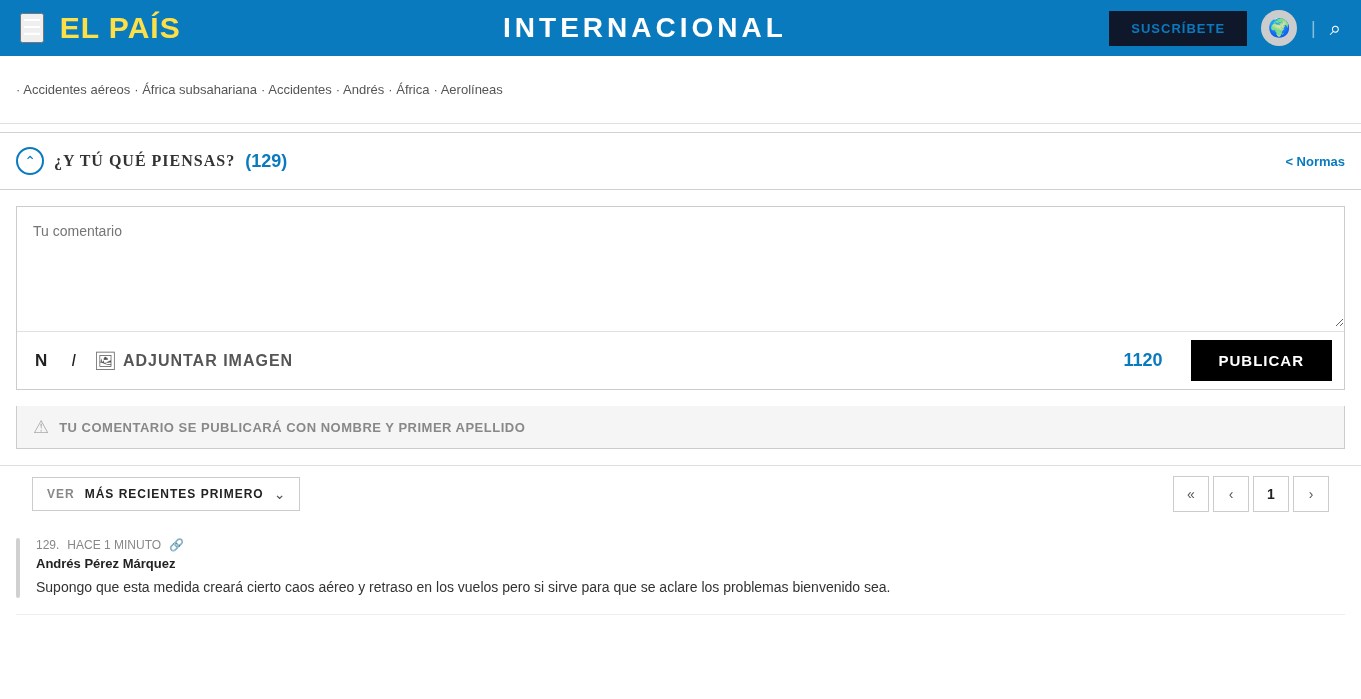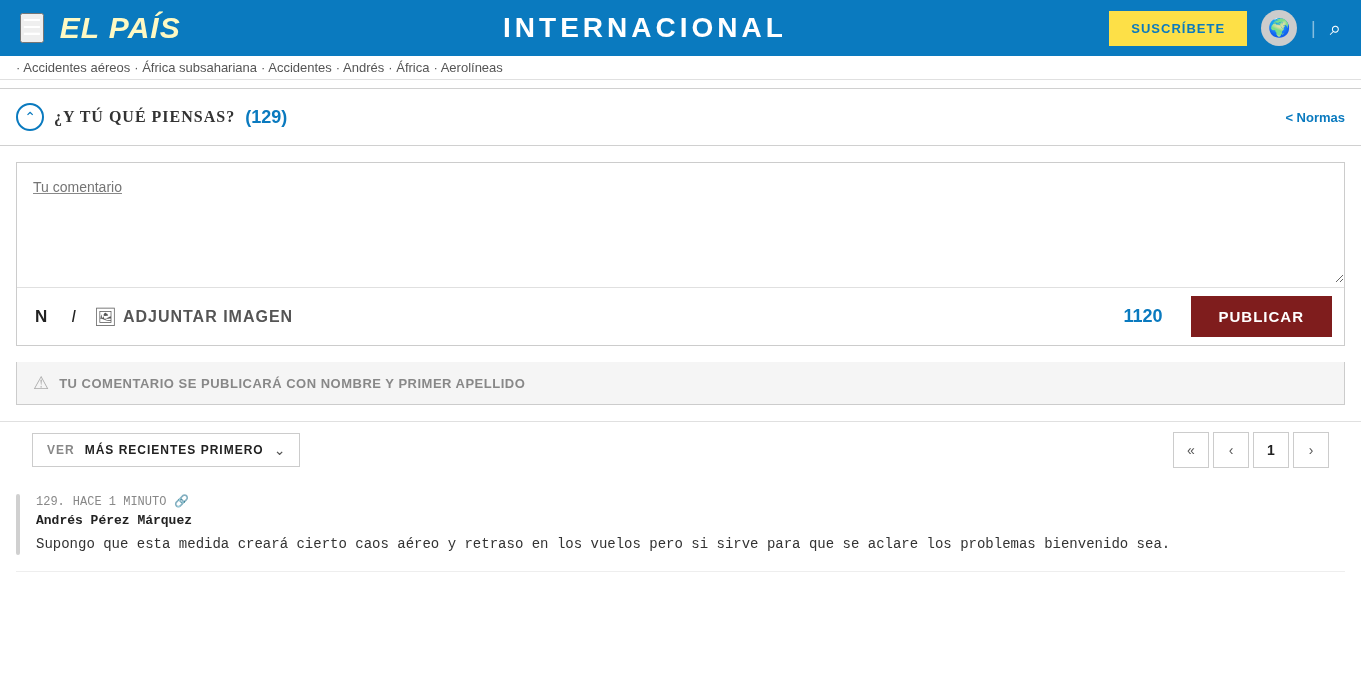--- a/index.html
+++ b/index.html
@@ -18,45 +18,44 @@
       display: flex;
       align-items: center;
       gap: 16px;
     }
     .hamburger-icon {
       color: #fff;
       font-size: 22px;
       cursor: pointer;
     }
     .logo {
-      color: #fef9c3;
+      color: #fde047;
       font-size: 30px;
       font-weight: 900;
-      font-style: italic;
       letter-spacing: 1px;
       white-space: nowrap;
     }
     .header-center {
       flex: 1;
       text-align: center;
     }
     .section-title {
       color: #fff;
       font-size: 28px;
       font-weight: 700;
       letter-spacing: 4px;
       text-transform: uppercase;
     }
     .header-right {
       display: flex;
       align-items: center;
       gap: 14px;
     }
     .subscribe-btn {
-      background: #fde047;
+      background: #0f172a;
       color: #0a7abf;
       border: none;
       padding: 10px 22px;
       font-size: 13px;
       font-weight: 800;
       letter-spacing: 1px;
       text-transform: uppercase;
       cursor: pointer;
       white-space: nowrap;
     }
@@ -77,21 +76,21 @@
     .search-icon-btn {
       color: #fff;
       font-size: 20px;
       cursor: pointer;
       background: none;
       border: none;
     }
 
     
     .tags-bar {
-      padding: 4px 16px;
+      padding: 26px 16px;
       font-size: 13px;
       color: #555;
       display: flex;
       flex-wrap: wrap;
       gap: 4px;
       border-bottom: 1px solid #e0e0e0;
     }
     .tags-bar a {
       color: #555;
       text-decoration: none;
@@ -151,21 +150,20 @@
     .comment-textarea {
       width: 100%;
       min-height: 120px;
       border: none;
       outline: none;
       padding: 16px;
       font-size: 14px;
       color: #888;
       resize: vertical;
       font-family: Arial, Helvetica, sans-serif;
-      text-decoration: underline;
     }
     .comment-toolbar {
       display: flex;
       align-items: center;
       justify-content: space-between;
       border-top: 1px solid #e0e0e0;
       padding: 8px 12px;
       background: #fff;
     }
     .toolbar-left {
@@ -212,21 +210,21 @@
       display: flex;
       align-items: center;
       gap: 28px;
     }
     .char-count {
       font-size: 18px;
       font-weight: 700;
       color: #0a7abf;
     }
     .publish-btn {
-      background: #7f1d1d;
+      background: #000000;
       color: #fff;
       border: none;
       padding: 12px 28px;
       font-size: 15px;
       font-weight: 800;
       letter-spacing: 1px;
       text-transform: uppercase;
       cursor: pointer;
     }
 
@@ -312,21 +310,20 @@
 
     
     .comments-list {
       padding: 0 16px;
     }
     .comment-item {
       display: flex;
       gap: 16px;
       padding: 16px 0;
       border-bottom: 1px solid #eee;
-      font-family: Liberation Mono, monospace;
     }
     .comment-left-bar {
       width: 4px;
       background: #d0d0d0;
       flex-shrink: 0;
       border-radius: 2px;
     }
     .comment-content {
       flex: 1;
     }

